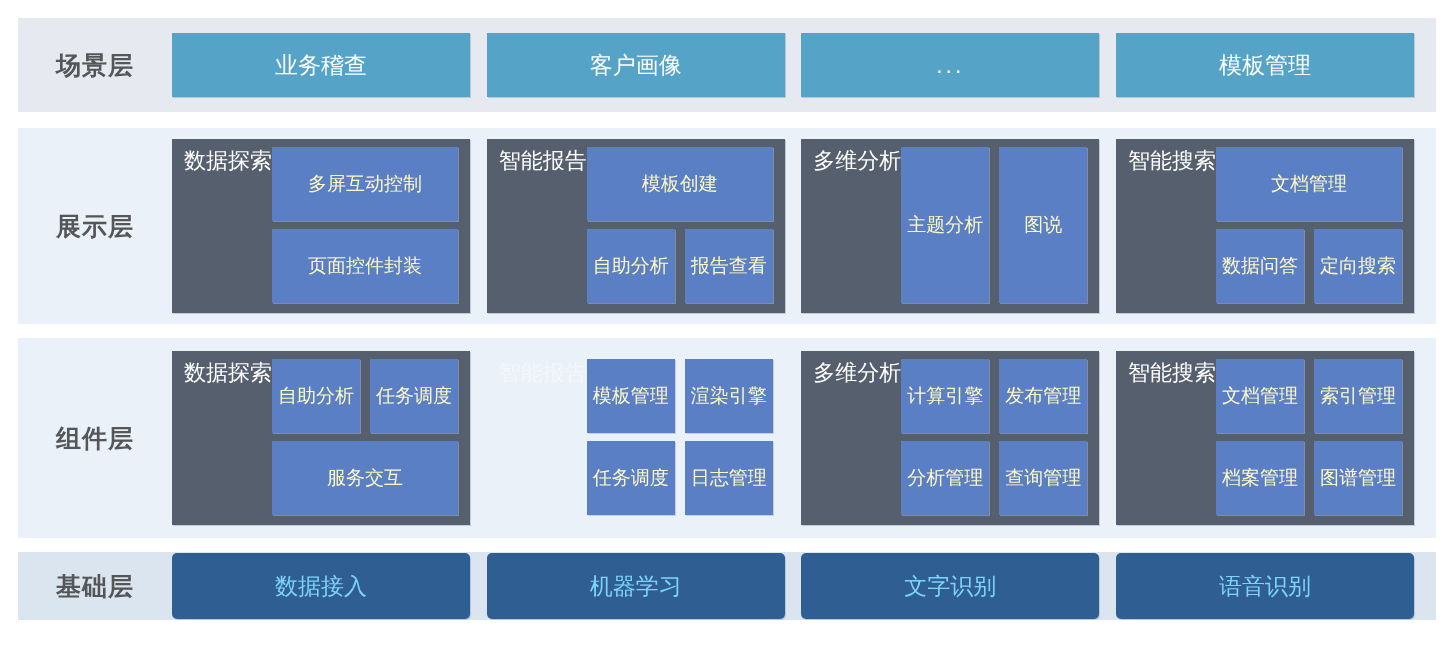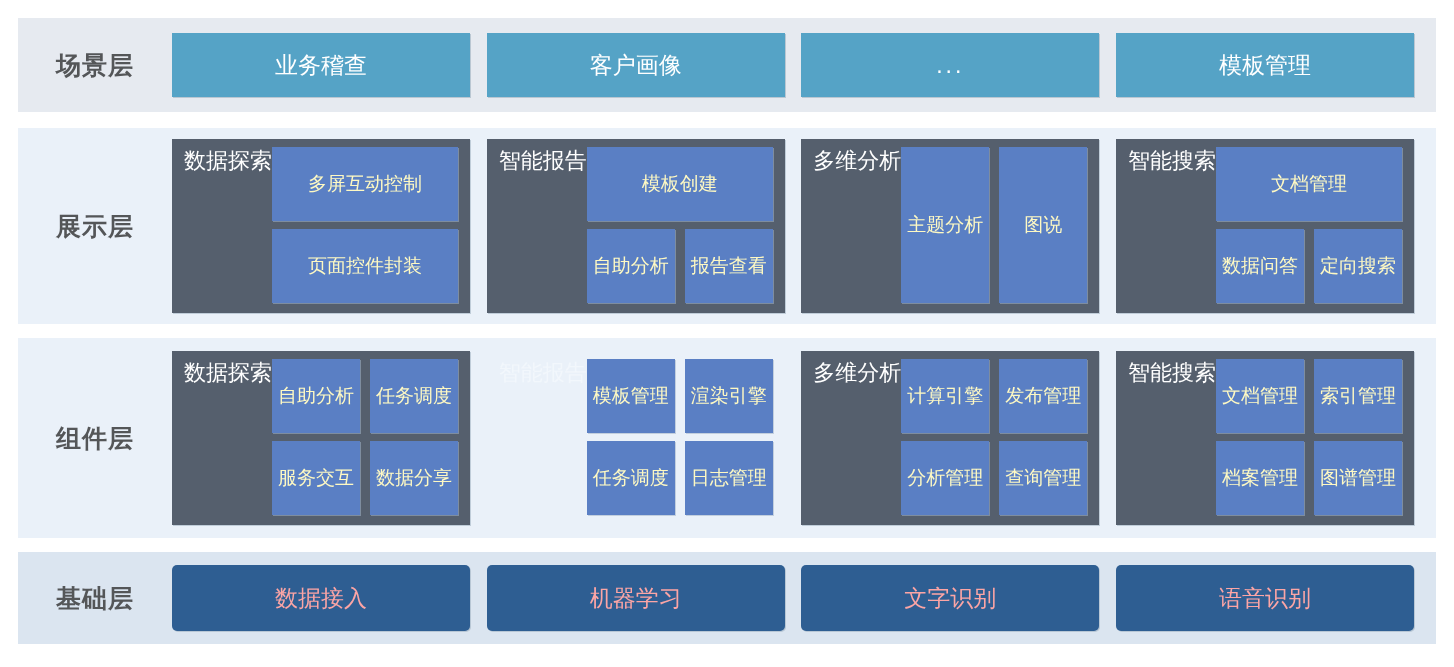--- a/index.html
+++ b/index.html
@@ -133,29 +133,29 @@
     align-items: center;
     justify-content: center;
     box-shadow: 1px 1px 0 0 rgba(160,178,200,0.55);
     white-space: nowrap;
     font-family: Liberation Mono, monospace;
   }
 
   
   #row-base {
     top: 552px;
-    height: 92px;
+    height: 68px;
     background: #dbe5f0;
   }
   #row-base .layer-cards { height: 66px; }
   .base-card {
     width: 298px;
     flex: 0 0 298px;
     background: #2e5e92;
-    color: #fca5a5;
+    color: #7dd3fc;
     font-size: 23px;
     border-radius: 5px;
     display: flex;
     align-items: center;
     justify-content: center;
     box-shadow: 1px 1px 0 0 rgba(150,170,185,0.5);
   }
 </style>
 </head>
 <body>
@@ -233,21 +233,20 @@
 
       <div class="group-box">
         <div class="group-title">数据探索</div>
         <div class="chip-grid">
           <div class="chip-line">
             <div class="chip">自助分析</div>
             <div class="chip">任务调度</div>
           </div>
           <div class="chip-line">
             <div class="chip">服务交互</div>
-            <div class="chip">数据分享</div>
           </div>
         </div>
       </div>
 
       <div class="group-box ghost">
         <div class="group-title">智能报告</div>
         <div class="chip-grid">
           <div class="chip-line">
             <div class="chip">模板管理</div>
             <div class="chip">渲染引擎</div>

